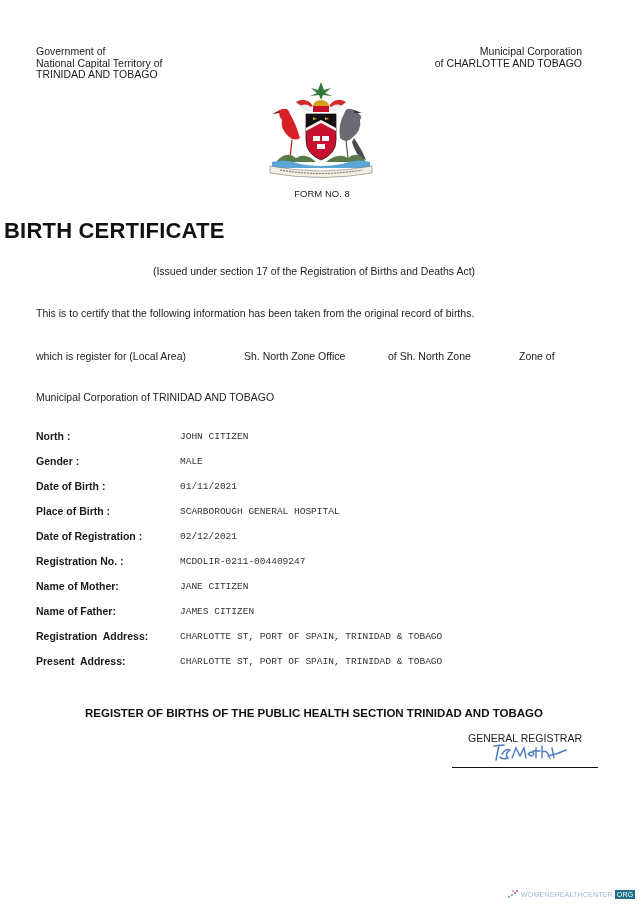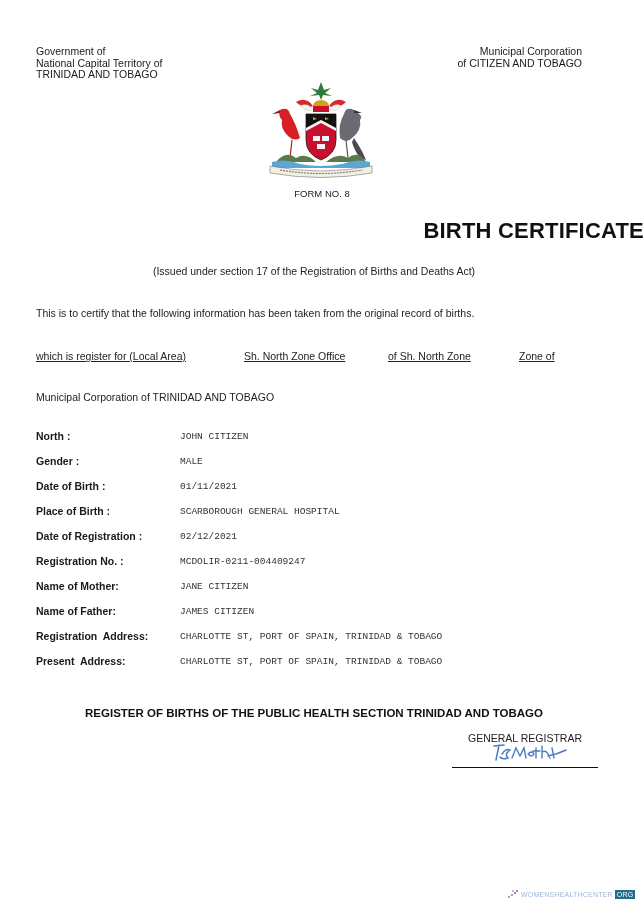--- a/index.html
+++ b/index.html
@@ -4,25 +4,25 @@
 <style>
   html, body { margin: 0; padding: 0; background: #ffffff; }
   body { width: 644px; height: 911px; position: relative; overflow: hidden;
          font-family: "Liberation Sans", sans-serif; color: #111; }
   .abs { position: absolute; }
   .hdr { font-size: 10.5px; font-weight: normal; line-height: 11.5px; color: #1a1a1a; }
   .hdr-left { left: 36px; top: 46px; }
   .hdr-right { right: 62px; top: 46px; text-align: right; }
   .crest { left: 266px; top: 80px; width: 110px; height: 98px; }
   .form-no { left: 0; width: 644px; top: 188px; text-align: center; font-size: 9.5px; color: #222; }
-  .title { left: 16px; width: 628px; top: 218px; text-align: right; font-size: 22px; font-weight: bold; color: #111; letter-spacing: 0.2px; }
+  .title { left: 4px; width: 628px; top: 218px; text-align: left; font-size: 22px; font-weight: bold; color: #111; letter-spacing: 0.2px; }
   .subtitle { left: 0; width: 628px; top: 265px; text-align: center; font-size: 10.5px; color: #222; }
   .body-text { font-size: 10.5px; color: #222; }
   .certify { left: 36px; top: 307px; }
-  .local-area { top: 350px; text-decoration: underline; }
+  .local-area { top: 350px; }
   .municipal { left: 36px; top: 391px; }
   .details { left: 36px; top: 430px; width: 560px; }
   .row { position: absolute; left: 0; height: 16px; }
   .row .lbl { position: absolute; left: 0; font-size: 10.5px; font-weight: bold; color: #1a1a1a; white-space: pre; }
   .row .val { position: absolute; left: 144px; font-family: "Liberation Mono", monospace; font-size: 9.5px; color: #333; white-space: pre; top: 1px; }
   .register { left: 0; width: 628px; top: 707px; text-align: center; font-size: 11.5px; font-weight: bold; color: #111; }
   .sig { left: 488px; top: 740px; width: 80px; height: 24px; }
   .sig-line { left: 452px; top: 767px; width: 146px; height: 1px; background: #111; }
   .sig-label { left: 452px; width: 146px; top: 732px; text-align: center; font-size: 10.5px; color: #222; }
   .wm { left: 507px; top: 887px; height: 14px; display: flex; align-items: center; font-size: 7px; color: #9fb8d8; letter-spacing: 0.2px; }
@@ -32,21 +32,21 @@
 </head>
 <body>
 
 <div class="abs hdr hdr-left">
   <div>Government of</div>
   <div>National Capital Territory of</div>
   <div>TRINIDAD AND TOBAGO</div>
 </div>
 <div class="abs hdr hdr-right">
   <div>Municipal Corporation</div>
-  <div>of CITIZEN AND TOBAGO</div>
+  <div>of CHARLOTTE AND TOBAGO</div>
 </div>
 
 <div class="abs crest">
   <svg width="110" height="98" viewBox="0 0 110 98">
 
     <path d="M55 2 L52 10 L45 8 L51 13 L44 16 L53 15 L55 20 L57 15 L66 16 L59 13 L65 8 L58 10 Z" fill="#2f7a3a"></path>
 
     <ellipse cx="55" cy="26" rx="8" ry="6" fill="#d4a21a"></ellipse>
     <rect x="47" y="26" width="16" height="6" fill="#c8102e"></rect>
 

